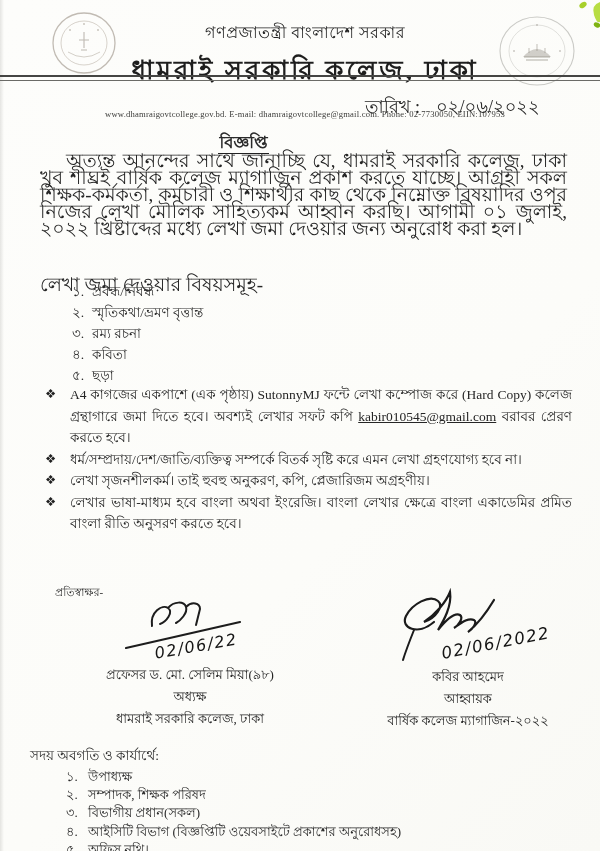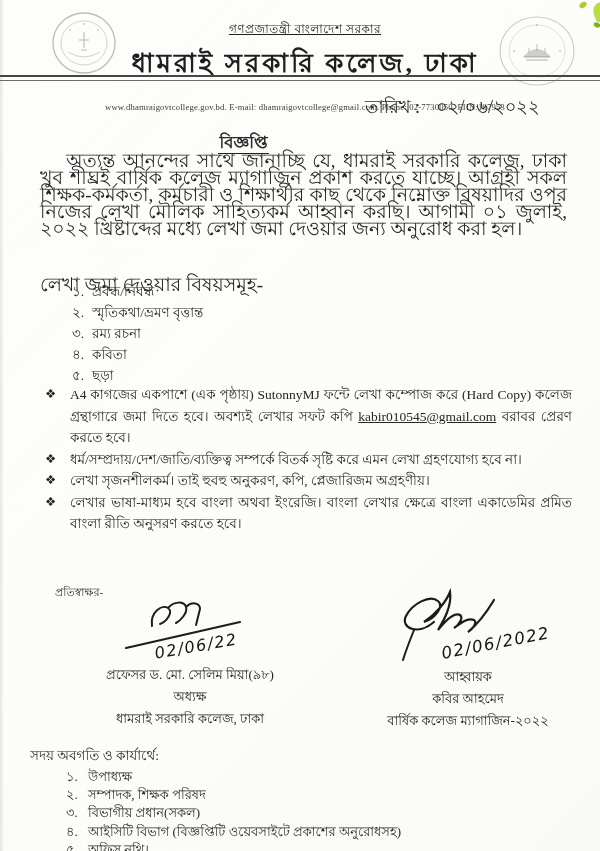--- a/index.html
+++ b/index.html
@@ -9,21 +9,21 @@
     background:#e8e8e6;
   }
   .page{
     position:relative;width:600px;height:851px;overflow:hidden;
     background:linear-gradient(135deg,#fdfdfb 0%,#fcfcf9 60%,#f9f9f5 100%);
     color:#2b2b2b;
   }
   .abs{position:absolute;}
   
   .hdr-center{left:105px;top:20px;width:400px;text-align:center;}
-  .govt-line{font-size:12px;letter-spacing:.5px;color:#222;text-decoration:underline;}
+  .govt-line{font-size:16px;letter-spacing:.5px;color:#222;}
   .college-name{font-size:26px;font-weight:bold;letter-spacing:3px;margin-top:3px;color:#1e1e1e;white-space:nowrap;}
   .contact-line{font-size:8.6px;color:#3a3a38;margin-top:15px;letter-spacing:.2px;}
   .double-rule{left:0;top:75px;width:600px;height:3px;border-top:2px solid #454543;border-bottom:1px solid #6b6b67;}
   .date-row{left:365px;top:93px;font-size:18px;display:flex;gap:16px;color:#262626;}
   
   .title-wrap{left:0;top:130px;width:487px;text-align:center;}
   .title-wrap span{font-size:16.5px;font-weight:bold;border-bottom:1.5px solid #222;padding:0 2px 1px 2px;}
   
   .intro{left:40px;top:152px;width:527px;font-size:19px;line-height:17px;text-align:justify;text-indent:26px;color:#262626;}
   .subjects-heading{left:40px;top:270px;font-size:19px;color:#262626;}
@@ -174,22 +174,22 @@
   </div>
 
   <div class="abs sig-right-svg">
     <svg width="180" height="82" viewBox="0 0 180 82">
       <path d="M46 38 C30 52 12 44 18 32 C24 20 42 10 50 17 C56 22 48 34 36 38 C48 30 58 18 62 8 C64 22 56 36 50 46 C58 36 66 28 72 31 C76 34 70 42 66 44 C72 40 80 33 86 36 C90 38 84 46 80 48 C90 40 100 26 106 16" stroke="#1b1b1b" stroke-width="2.2" fill="none" stroke-linecap="round"></path>
       <path d="M26 46 C22 56 18 66 15 76" stroke="#1b1b1b" stroke-width="2" fill="none" stroke-linecap="round"></path>
       <text class="hand-date" x="52" y="64" transform="rotate(-11 110 55)" font-size="16.5" fill="#151515">02/06/2022</text>
     </svg>
   </div>
   <div class="abs sigblock sig-right-block">
+    <div class="line">কবির আহমেদ</div>
     <div class="line">আহ্বায়ক</div>
-    <div class="line">কবির আহমেদ</div>
     <div class="line">বার্ষিক কলেজ ম্যাগাজিন-২০২২</div>
   </div>
 
   <div class="abs cc-heading">সদয় অবগতি ও কার্যার্থে:</div>
   <div class="abs cc-list">
     <div class="row">
       <span class="num">১.</span>
       <span>উপাধ্যক্ষ</span>
     </div>
     <div class="row">

